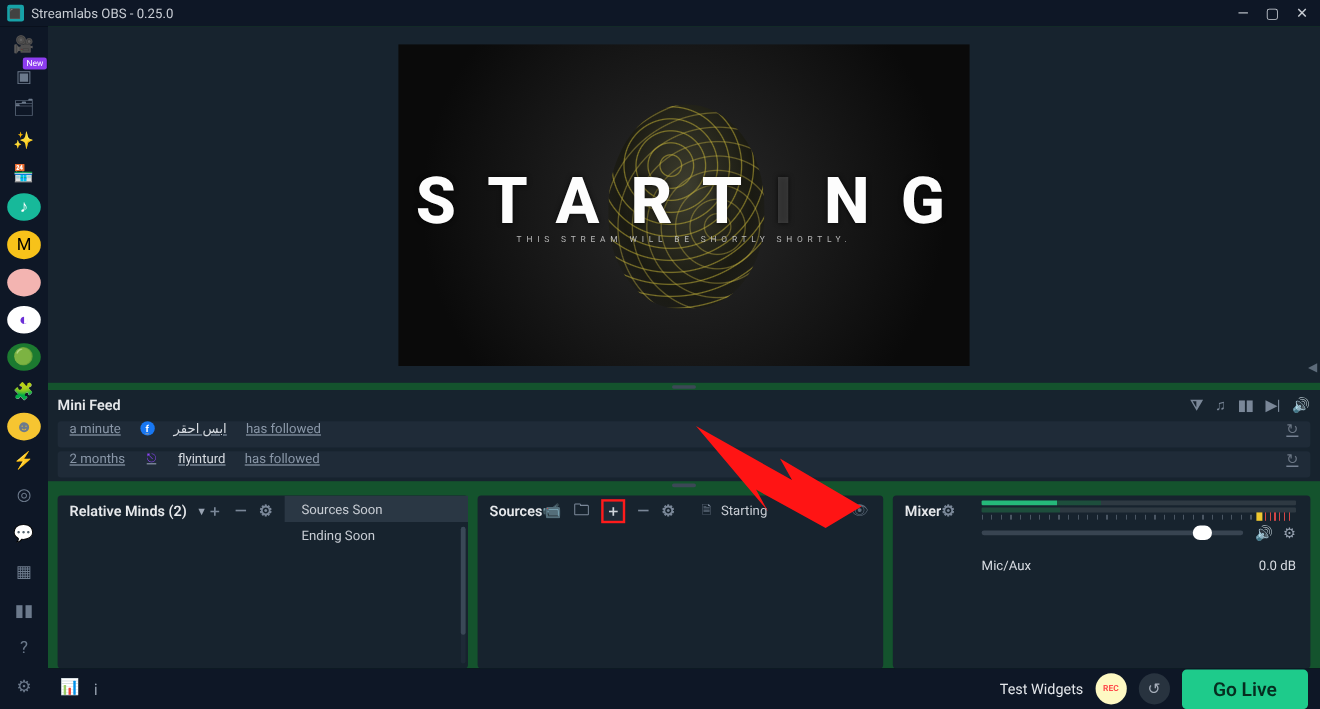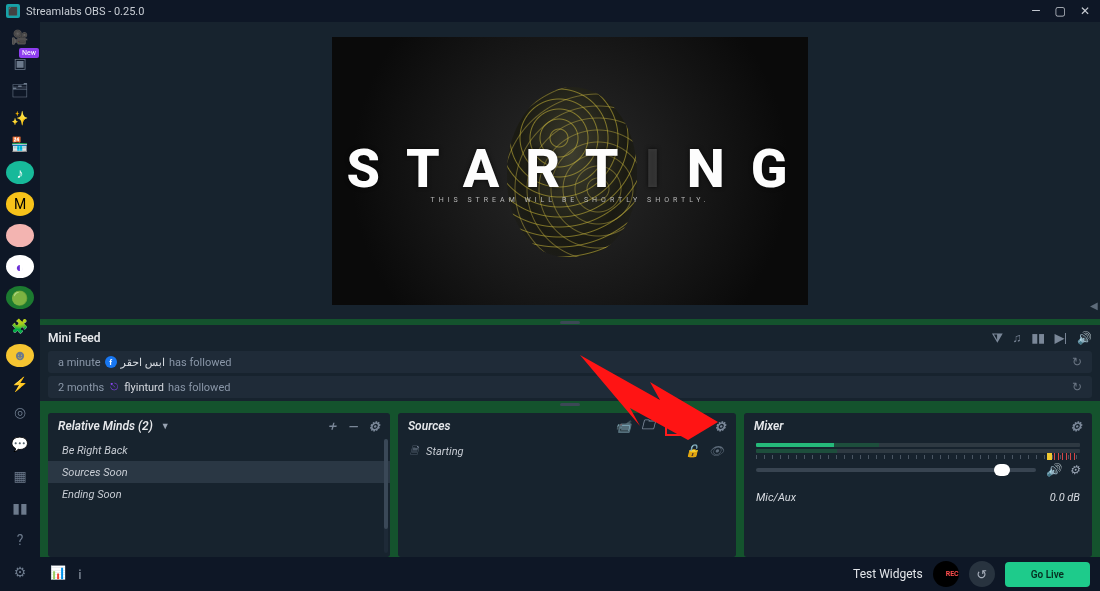--- a/index.html
+++ b/index.html
@@ -38,33 +38,33 @@
 
 
 .drag-handle { height:6px; display:flex; align-items:center; justify-content:center;}
 .drag-handle span { width:20px; height:3px; background:#3c4856; border-radius:2px;}
 
 
 .minifeed { background:#17232e; padding:0 8px; }
 .mf-head { display:flex; align-items:center; height:26px; font-size:12px; font-weight:600; color:#e6e8eb;}
 .mf-head .acts { margin-left:auto; display:flex; gap:10px; color:#7a8798; font-size:12px;}
 .mf-head .acts span{cursor:pointer;}
-.mf-item { background:#1f2b38; border-radius:3px; height:22px; display:flex; align-items:center; padding:0 10px; font-size:11px; color:#8a97a8; margin-bottom:3px; gap:4px;}
+.mf-item { background:#1f2b38; border-radius:3px; height:22px; display:flex; padding:0 10px; font-size:11px; color:#8a97a8; margin-bottom:3px; gap:16px;text-decoration:underline;}
 .mf-item .fb { width:12px;height:12px;background:#1877f2;border-radius:50%;display:inline-flex;align-items:center;justify-content:center;color:#fff;font-size:8px;font-weight:700;}
 .mf-item .tw { width:12px;height:12px;display:inline-flex;align-items:center;justify-content:center;color:#9146ff;font-size:10px;}
 .mf-item .name { color:#d7dbe1;}
 .mf-item .refresh { margin-left:auto; color:#6b7684; font-size:12px; cursor:pointer;}
 
 
 .arrow { position:absolute; z-index:20; }
 .arrow svg { display:block;}
 
 
 .panels { display:flex; gap:8px; padding:0 8px; margin-top:6px; flex:1;}
-.panel { background:#17232e; border-radius:3px; display:flex; flex-direction:column; min-height:0;font-style:italic;}
+.panel { background:#17232e; border-radius:3px; display:flex; flex-direction:row; min-height:0;}
 .panel .phead { height:26px; display:flex; align-items:center; padding:0 10px; font-size:12px; color:#e6e8eb; font-weight:600;}
 .panel .phead .pact { margin-left:auto; display:flex; gap:10px; color:#7a8798; align-items:center;}
 .panel .phead .pact span {cursor:pointer;font-size:13px;}
 .panel .phead .dd { font-size:9px; margin-left:8px; color:#98a3b2;}
 .panel .pbody { flex:1; overflow:auto;}
 .scenes .list-item { height:22px; display:flex; align-items:center; padding:0 14px; font-size:11px; color:#c8cdd4; cursor:pointer; position:relative;}
 .scenes .list-item.selected { background:#2a3744;}
 .scenes .scroll { position:absolute; right:2px; top:26px; bottom:4px; width:4px; background:#1e2a37; border-radius:2px;}
 .scenes .scroll::before{content:"";position:absolute;top:0;width:4px;height:90px;background:#3a4857;border-radius:2px;}
 
@@ -87,24 +87,24 @@
 .mixer .sicons span{cursor:pointer;}
 
 
 .hl { border:2px solid #ff1b1b; width:20px; height:20px; display:flex; align-items:center; justify-content:center; font-size:14px; color:#d0d5dc; background:#1e2a37; cursor:pointer;}
 
 
 .footer { position:absolute; left:40px; right:0; bottom:0; height:34px; background:#0e1726; display:flex; align-items:center; padding:0 10px; gap:12px;}
 .footer .lf { display:flex; gap:12px; color:#97a1af; font-size:13px;}
 .footer .rf { margin-left:auto; display:flex; align-items:center; gap:10px;}
 .footer .tw { font-size:12px; color:#e3e6ea; cursor:pointer;}
-.footer .rec { width:26px;height:26px;border-radius:50%;background:#000000;display:flex;align-items:center;justify-content:flex-end;cursor:pointer;}
+.footer .rec { width:26px;height:26px;border-radius:50%;background:#fef9c3;display:flex;align-items:center;justify-content:center;cursor:pointer;}
 .footer .rec span{font-size:7px;color:#ff4d4d;font-weight:700;}
 .footer .undo { width:26px;height:26px;border-radius:50%;background:#28333f;display:flex;align-items:center;justify-content:center;color:#a7afbb;cursor:pointer;font-size:13px;}
-.footer .golive { background:#1ecb8b; color:#062e20; font-size:10px; font-weight:600; padding:7px 26px; border-radius:4px; cursor:pointer; }
+.footer .golive { background:#1ecb8b; color:#062e20; font-size:16px; font-weight:600; padding:7px 26px; border-radius:4px; cursor:pointer; }
 
 
 .rside { position:absolute; right:0; top:300px; width:10px; color:#5d6b7a; font-size:10px;}
 </style>
 </head>
 <body>
 
 <div class="titlebar">
   <div class="logo">⬛</div>
   <span>Streamlabs OBS - 0.25.0</span>
@@ -198,21 +198,20 @@
       <div class="phead">
         <span>Relative Minds (2)</span>
         <span class="dd">▼</span>
         <div class="pact">
           <span>＋</span>
           <span>—</span>
           <span>⚙</span>
         </div>
       </div>
       <div class="pbody">
-        <div class="list-item">Be Right Back</div>
         <div class="list-item selected">Sources Soon</div>
         <div class="list-item">Ending Soon</div>
       </div>
       <div class="scroll"></div>
     </div>
 
     <div class="panel sources" style="flex:0 0 338px;justify-content:flex-end;">
       <div class="phead">
         <span>Sources</span>
         <div class="pact">

